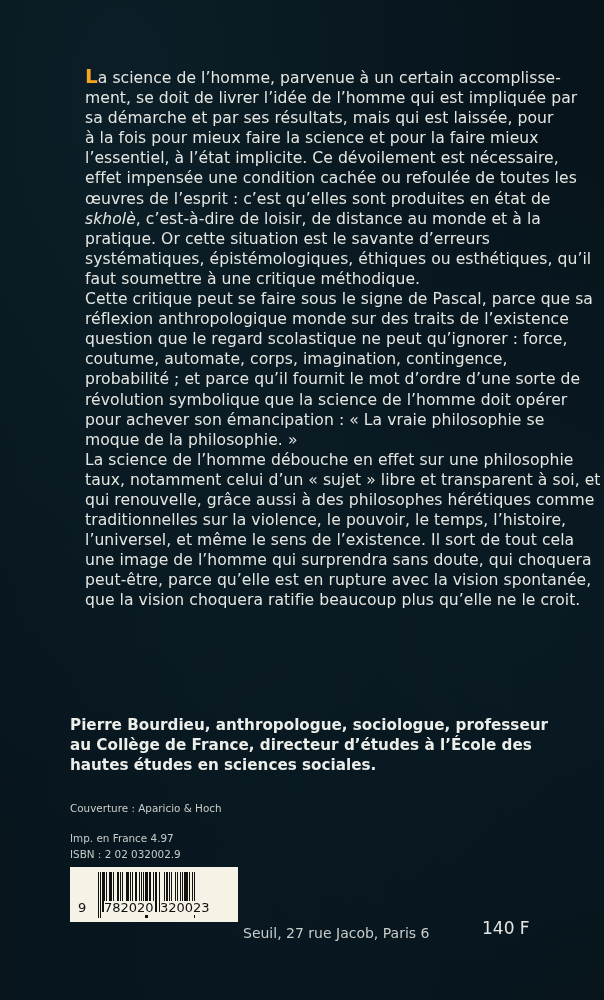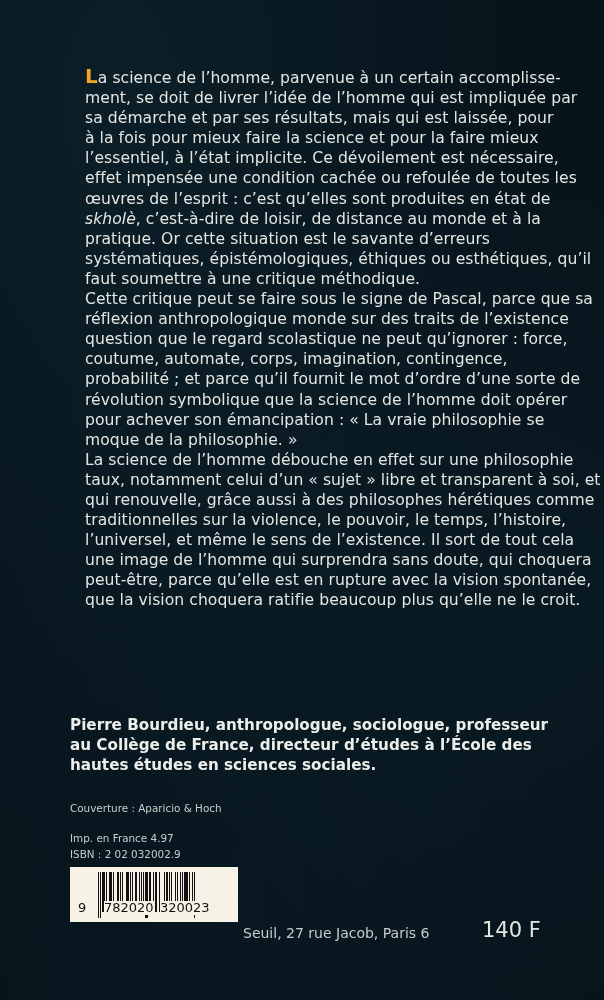--- a/index.html
+++ b/index.html
@@ -42,21 +42,21 @@
   .bar.guard { height: 46px; }
   .gap { height: 100%; }
   .bc-digits {
     position: absolute; top: 34px; font-family: "DejaVu Sans", sans-serif;
     font-size: 13px; color: #111; background: #f6f2e6; line-height: 14px;
   }
   .publisher {
     position: absolute; left: 243px; top: 925px; font-size: 14px; color: #c9cdca;
   }
   .price {
-    position: absolute; left: 482px; top: 918px; font-size: 21px; color: #e4e6e2;
+    position: absolute; left: 482px; top: 918px; font-size: 17px; color: #e4e6e2;
   }
 </style>
 </head>
 <body>
 
 <div class="body-text">
   <span class="line"><span class="dropcap">L</span><span>a science de l’homme, parvenue à un certain accomplisse-</span></span>
   <span class="line">ment, se doit de livrer l’idée de l’homme qui est impliquée par</span>
   <span class="line">sa démarche et par ses résultats, mais qui est laissée, pour</span>
   <span class="line">à la fois pour mieux faire la science et pour la faire mieux</span>

